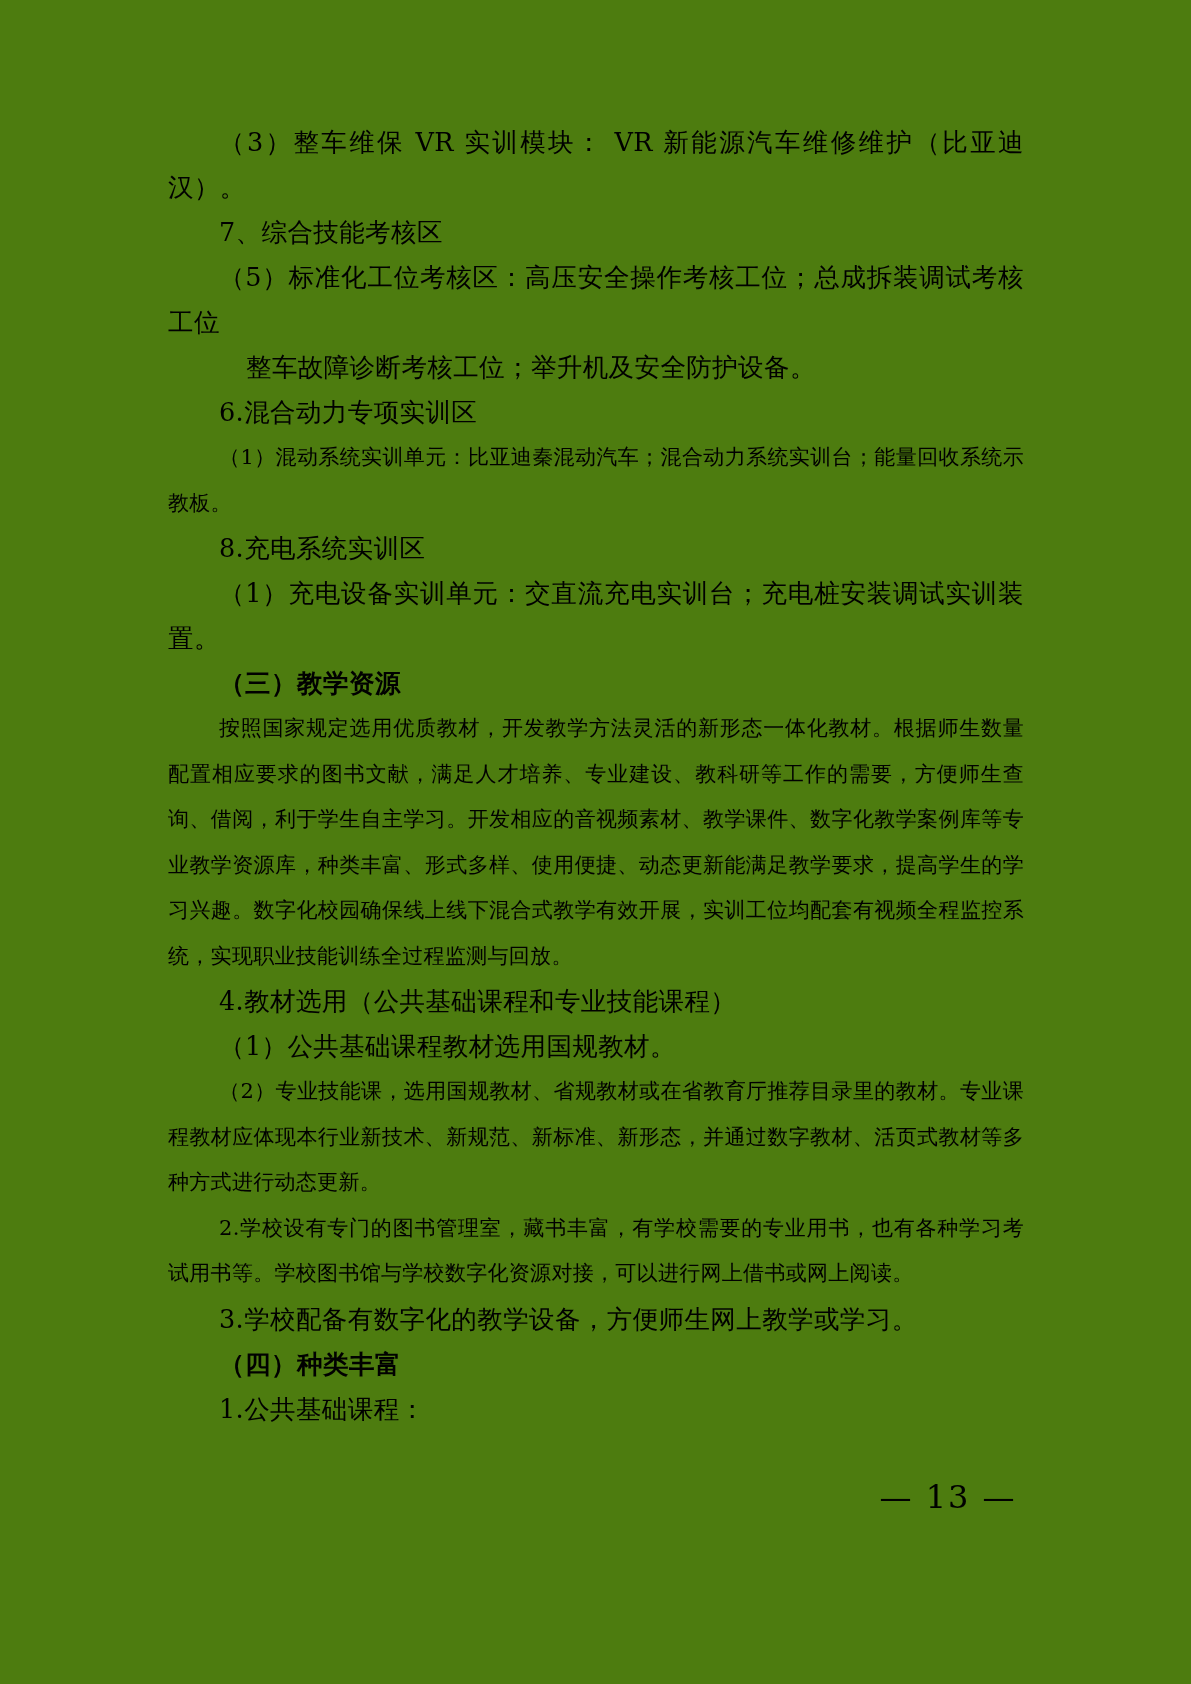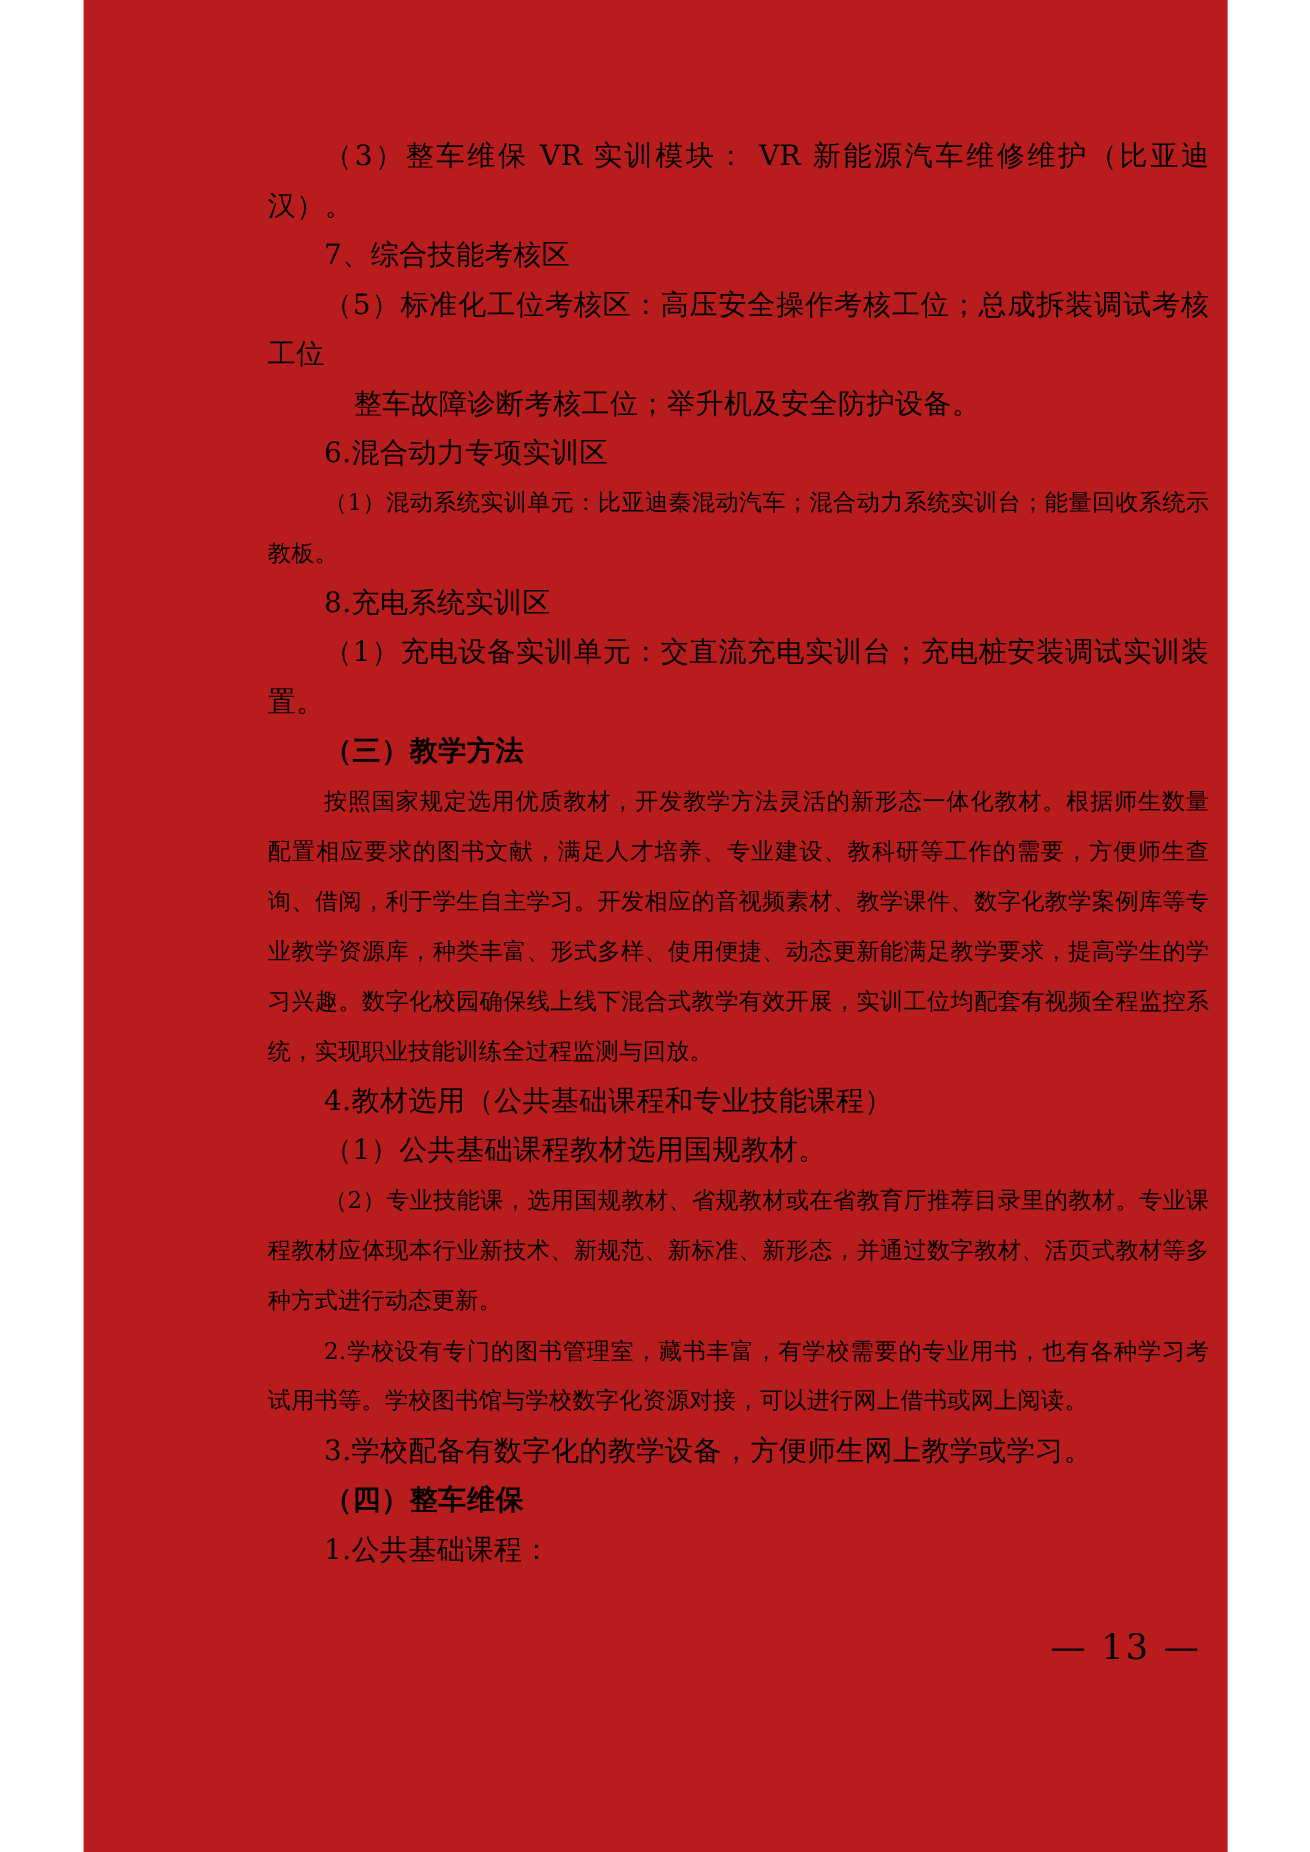--- a/index.html
+++ b/index.html
@@ -2,23 +2,23 @@
 <html lang="zh"><head>
 <meta charset="utf-8">
 <style>
   html, body {
     margin: 0;
     padding: 0;
     background: #ffffff;
   }
   .page {
     position: relative;
-    width: 1040px;
+    width: 1191px;
     height: 1684px;
-    background: #b91c1c;
+    background: #4d7c0f;
     margin: 0 auto;
     font-family: "DejaVu Serif", "Liberation Serif", serif;
     color: #000000;
     overflow: hidden;
   }
   .content {
     position: absolute;
     left: 168px;
     top: 120px;
     width: 856px;
@@ -75,30 +75,30 @@
 
     <div class="line indent2">（3）整车维保 VR 实训模块： VR 新能源汽车维修维护（比亚迪汉）。</div>
     <div class="line indent2">7、综合技能考核区</div>
     <div class="line indent2">（5）标准化工位考核区：高压安全操作考核工位；总成拆装调试考核工位</div>
     <div class="line indent-hang">整车故障诊断考核工位；举升机及安全防护设备。</div>
     <div class="line indent2">6.混合动力专项实训区</div>
     <p class="para">（1）混动系统实训单元：比亚迪秦混动汽车；混合动力系统实训台；能量回收系统示教板。</p>
     <div class="line indent2">8.充电系统实训区</div>
     <div class="line indent2">（1）充电设备实训单元：交直流充电实训台；充电桩安装调试实训装置。</div>
 
-    <div class="heading">（三）教学方法</div>
+    <div class="heading">（三）教学资源</div>
     <p class="para">按照国家规定选用优质教材，开发教学方法灵活的新形态一体化教材。根据师生数量配置相应要求的图书文献，满足人才培养、专业建设、教科研等工作的需要，方便师生查询、借阅，利于学生自主学习。开发相应的音视频素材、教学课件、数字化教学案例库等专业教学资源库，种类丰富、形式多样、使用便捷、动态更新能满足教学要求，提高学生的学习兴趣。数字化校园确保线上线下混合式教学有效开展，实训工位均配套有视频全程监控系统，实现职业技能训练全过程监测与回放。</p>
 
     <div class="line indent2">4.教材选用（公共基础课程和专业技能课程）</div>
     <div class="line indent2">（1）公共基础课程教材选用国规教材。</div>
     <p class="para">（2）专业技能课，选用国规教材、省规教材或在省教育厅推荐目录里的教材。专业课程教材应体现本行业新技术、新规范、新标准、新形态，并通过数字教材、活页式教材等多种方式进行动态更新。</p>
     <p class="para">2.学校设有专门的图书管理室，藏书丰富，有学校需要的专业用书，也有各种学习考试用书等。学校图书馆与学校数字化资源对接，可以进行网上借书或网上阅读。</p>
     <div class="line indent2">3.学校配备有数字化的教学设备，方便师生网上教学或学习。</div>
 
-    <div class="heading">（四）整车维保</div>
+    <div class="heading">（四）种类丰富</div>
     <div class="line indent2">1.公共基础课程：</div>
 
   </div>
 
   <div class="footer">
     <span class="footer-inner">— 13 —</span>
   </div>
 </div>
 
 </body></html>

